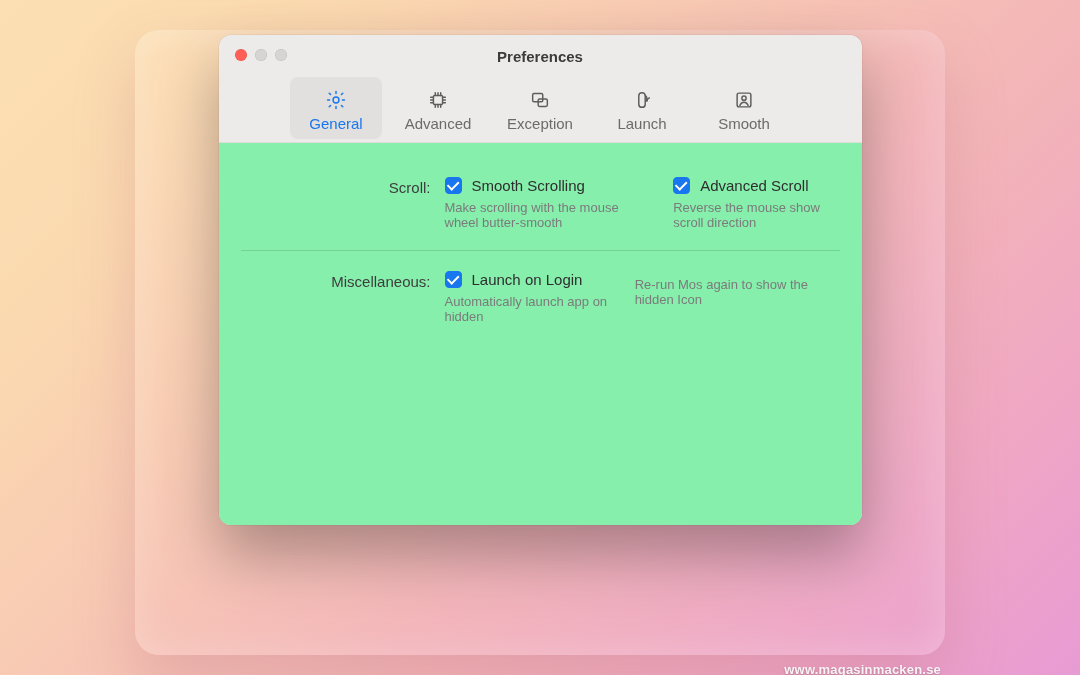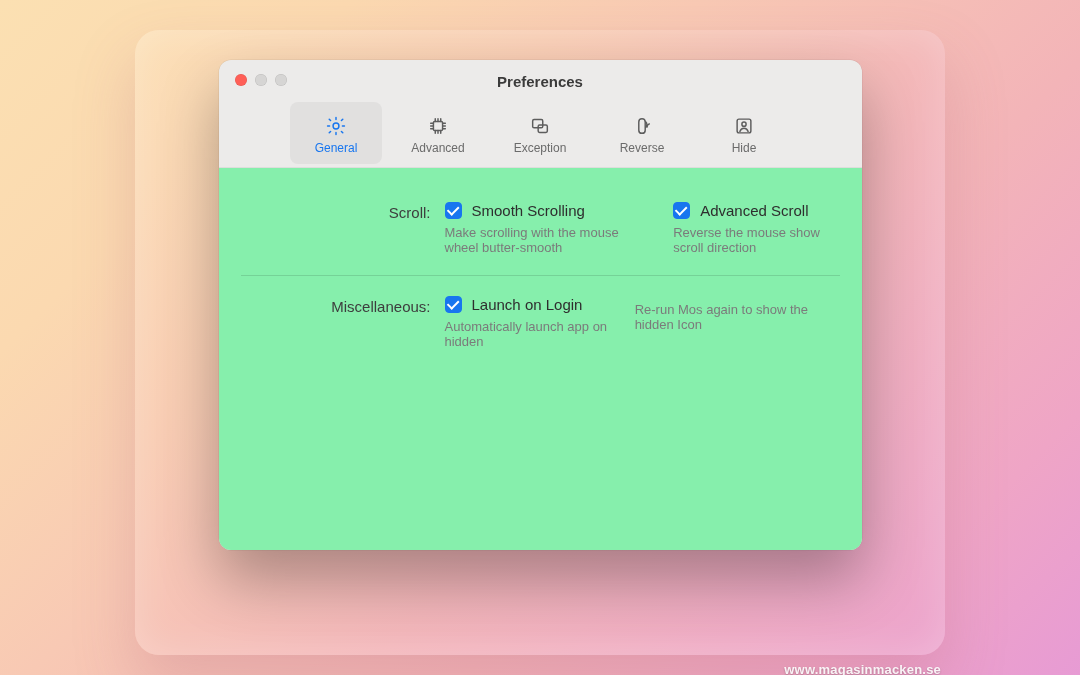--- a/index.html
+++ b/index.html
@@ -31,21 +31,21 @@
     box-shadow: 0 30px 60px rgba(180,100,120,0.25), inset 0 0 40px rgba(255,255,255,0.25);
     display: flex;
     align-items: flex-start;
     justify-content: center;
     position: relative;
   }
 
   .window {
     width: 643px;
     height: 490px;
-    margin-top: 30px;
+    margin-top: 5px;
     background: #ecebea;
     border-radius: 12px;
     box-shadow: 0 30px 60px rgba(0,0,0,0.30), 0 0 0 0.5px rgba(0,0,0,0.08);
     overflow: hidden;
     display: flex;
     flex-direction: column;
   }
 
   .titlebar {
     height: 42px;
@@ -92,21 +92,21 @@
     justify-content: center;
     gap: 4px;
     border-radius: 8px;
     cursor: default;
     padding-top: 4px;
   }
   .tab.selected {
     background: #e1e0df;
   }
   .tab .tab-label {
-    font-size: 12px;
+    font-size: 15px;
     color: #6b6b6b;
   }
   .tab.selected .tab-label { color: #1876ef; }
   .tab .icon {
     width: 22px; height: 22px;
     display:flex; align-items:center; justify-content:center;
   }
   .tab .icon svg { width: 22px; height: 22px; }
   .tab:not(.selected) .icon svg { stroke: #5d5d5d; fill: none; }
   .tab.selected .icon svg { stroke: #1876ef; fill: none; }
@@ -250,32 +250,32 @@
       </div>
 
       <div class="tab">
         <span class="icon">
           <svg viewBox="0 0 24 24" stroke-width="1.6" stroke-linecap="round" stroke-linejoin="round">
             <rect x="8.5" y="4" width="7" height="16" rx="3.5"></rect>
             <path d="M16 7.5a4 4 0 0 1 0 6"></path>
             <path d="M18 11l2-1.2M18 11l-0.5 2.1"></path>
           </svg>
         </span>
-        <span class="tab-label">Reverse</span>
+        <span class="tab-label">Launch</span>
       </div>
 
       <div class="tab">
         <span class="icon">
           <svg viewBox="0 0 24 24" stroke-width="1.6" stroke-linecap="round" stroke-linejoin="round">
             <rect x="4.5" y="4.5" width="15" height="15" rx="2"></rect>
             <circle cx="12" cy="10" r="2.3"></circle>
             <path d="M7.5 18c.8-2.6 2.6-3.6 4.5-3.6s3.7 1 4.5 3.6"></path>
           </svg>
         </span>
-        <span class="tab-label">Hide</span>
+        <span class="tab-label">Smooth</span>
       </div>
 
     </div>
 
     <div class="content">
 
       <div class="section">
         <div class="section-label">Scroll:</div>
         <div class="section-body">
 

